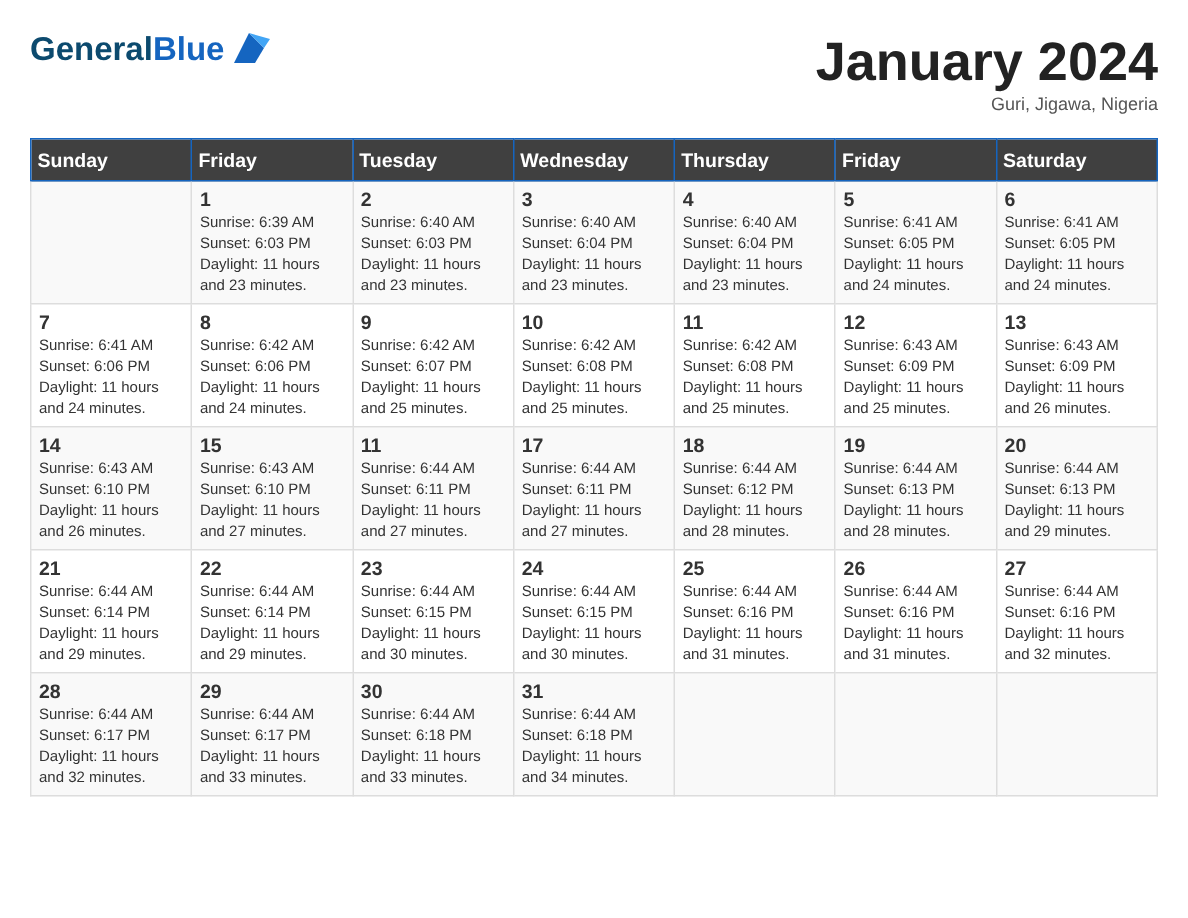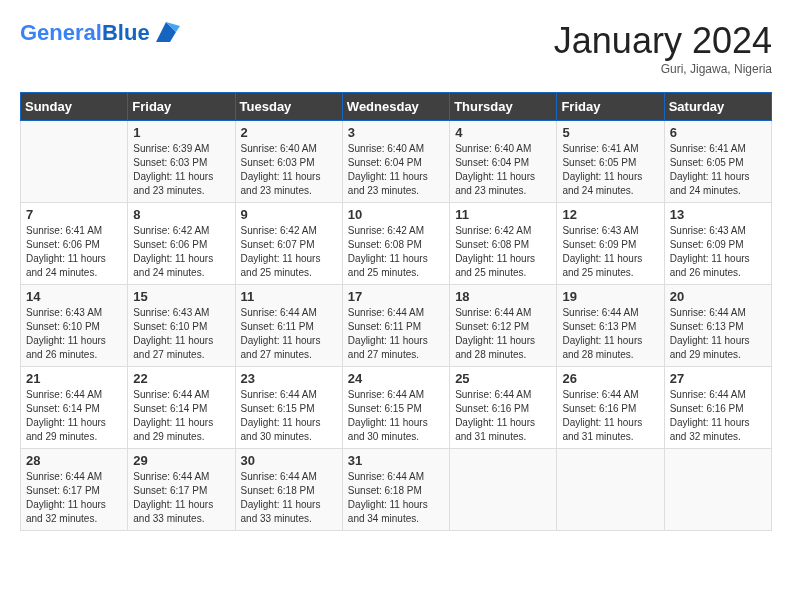--- a/index.html
+++ b/index.html
@@ -16,33 +16,33 @@
       align-items: flex-start;
       margin-bottom: 16px;
     }
     .logo {
       display: flex;
       align-items: center;
     }
     .logo-text-general {
       font-size: 22px;
       font-weight: bold;
-      color: #3b82f6;
+      color: #0c4a6e;
     }
     .logo-text-blue {
       font-size: 22px;
       font-weight: bold;
       color: #1565c0;
     }
     .title-block {
       text-align: right;
     }
     .calendar-title {
       font-size: 36px;
-      font-weight: normal;
+      font-weight: bold;
       color: #222;
     }
     .calendar-subtitle {
       font-size: 12px;
       color: #555;
     }
     table {
       width: 100%;
       border-collapse: collapse;
       table-layout: fixed;

